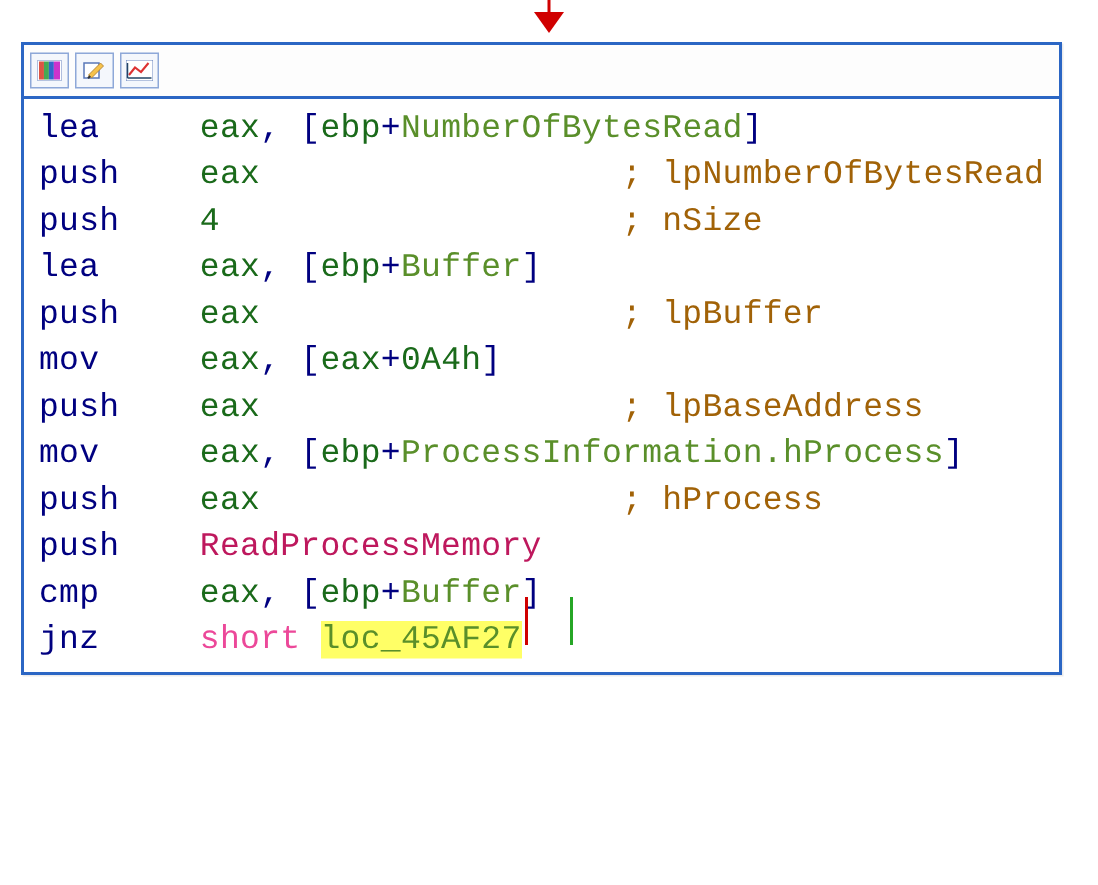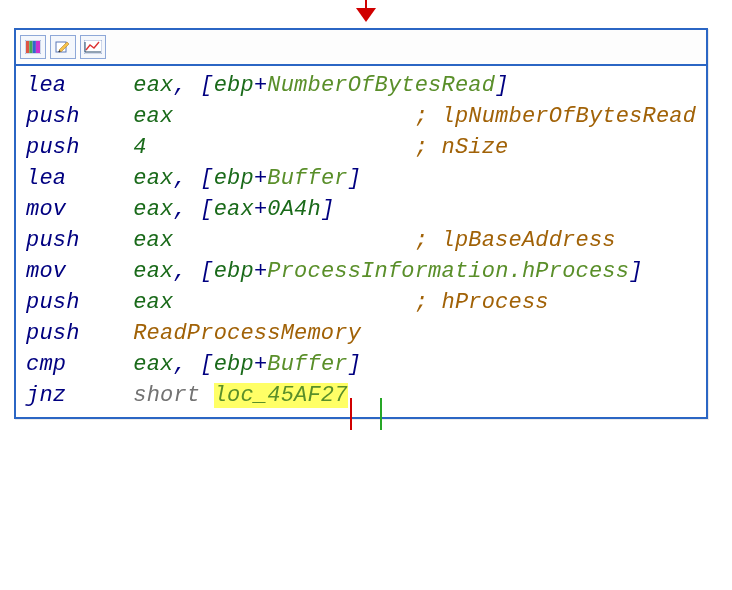--- a/index.html
+++ b/index.html
@@ -9,21 +9,20 @@
     height: 590px;
     background: #ffffff;
     font-family: Consolas, "Courier New", monospace;
     font-size: 22px;
     overflow: hidden;
   }
   .canvas {
     position: relative;
     width: 732px;
     height: 432px;
-    font-style: italic;
   }
   
   .arrow-in {
     position: absolute;
     top: 0;
     left: 50%;
     transform: translateX(-50%);
     display: flex;
     flex-direction: column;
     align-items: center;
@@ -78,22 +77,22 @@
     letter-spacing: 0.2px;
     color: #000080;
   }
   .line { white-space: pre; }
   .mnem { color: #000080; }
   .reg  { color: #1a6a1a; }
   .punc { color: #000080; }
   .num  { color: #1a6a1a; }
   .ident{ color: #5a8f2a; }
   .cmt  { color: #a16207; }
-  .call { color: #a16207; }
-  .kw   { color: #737373; }
+  .call { color: #be185d; }
+  .kw   { color: #ec4899; }
   .hl   { background: #ffff66; }
 
   
   .edges-out {
     position: absolute;
     bottom: 0;
     left: 50%;
     transform: translateX(-50%);
     width: 80px;
     height: 34px;
@@ -144,20 +143,21 @@
           <line x1="1" y1="2" x2="1" y2="12" stroke="#246" stroke-width="1"></line>
         </svg>
       </div>
     </div>
 
     <div class="code" id="code">
         <div class="line"><span class="mnem">lea</span>     <span class="reg">eax</span><span class="punc">, [</span><span class="reg">ebp</span><span class="punc">+</span><span class="ident">NumberOfBytesRead</span><span class="punc">]</span></div>
         <div class="line"><span class="mnem">push</span>    <span class="reg">eax</span>                  <span class="cmt">; lpNumberOfBytesRead</span></div>
         <div class="line"><span class="mnem">push</span>    <span class="num">4</span>                    <span class="cmt">; nSize</span></div>
         <div class="line"><span class="mnem">lea</span>     <span class="reg">eax</span><span class="punc">, [</span><span class="reg">ebp</span><span class="punc">+</span><span class="ident">Buffer</span><span class="punc">]</span></div>
+        <div class="line"><span class="mnem">push</span>    <span class="reg">eax</span>                  <span class="cmt">; lpBuffer</span></div>
         <div class="line"><span class="mnem">mov</span>     <span class="reg">eax</span><span class="punc">, [</span><span class="reg">eax</span><span class="punc">+</span><span class="num">0A4h</span><span class="punc">]</span></div>
         <div class="line"><span class="mnem">push</span>    <span class="reg">eax</span>                  <span class="cmt">; lpBaseAddress</span></div>
         <div class="line"><span class="mnem">mov</span>     <span class="reg">eax</span><span class="punc">, [</span><span class="reg">ebp</span><span class="punc">+</span><span class="ident">ProcessInformation.hProcess</span><span class="punc">]</span></div>
         <div class="line"><span class="mnem">push</span>    <span class="reg">eax</span>                  <span class="cmt">; hProcess</span></div>
         <div class="line"><span class="mnem">push</span>    <span class="call">ReadProcessMemory</span></div>
         <div class="line"><span class="mnem">cmp</span>     <span class="reg">eax</span><span class="punc">, [</span><span class="reg">ebp</span><span class="punc">+</span><span class="ident">Buffer</span><span class="punc">]</span></div>
         <div class="line"><span class="mnem">jnz</span>     <span class="kw">short </span><span class="ident hl">loc_45AF27</span></div>
       </div>
   </div>
 

